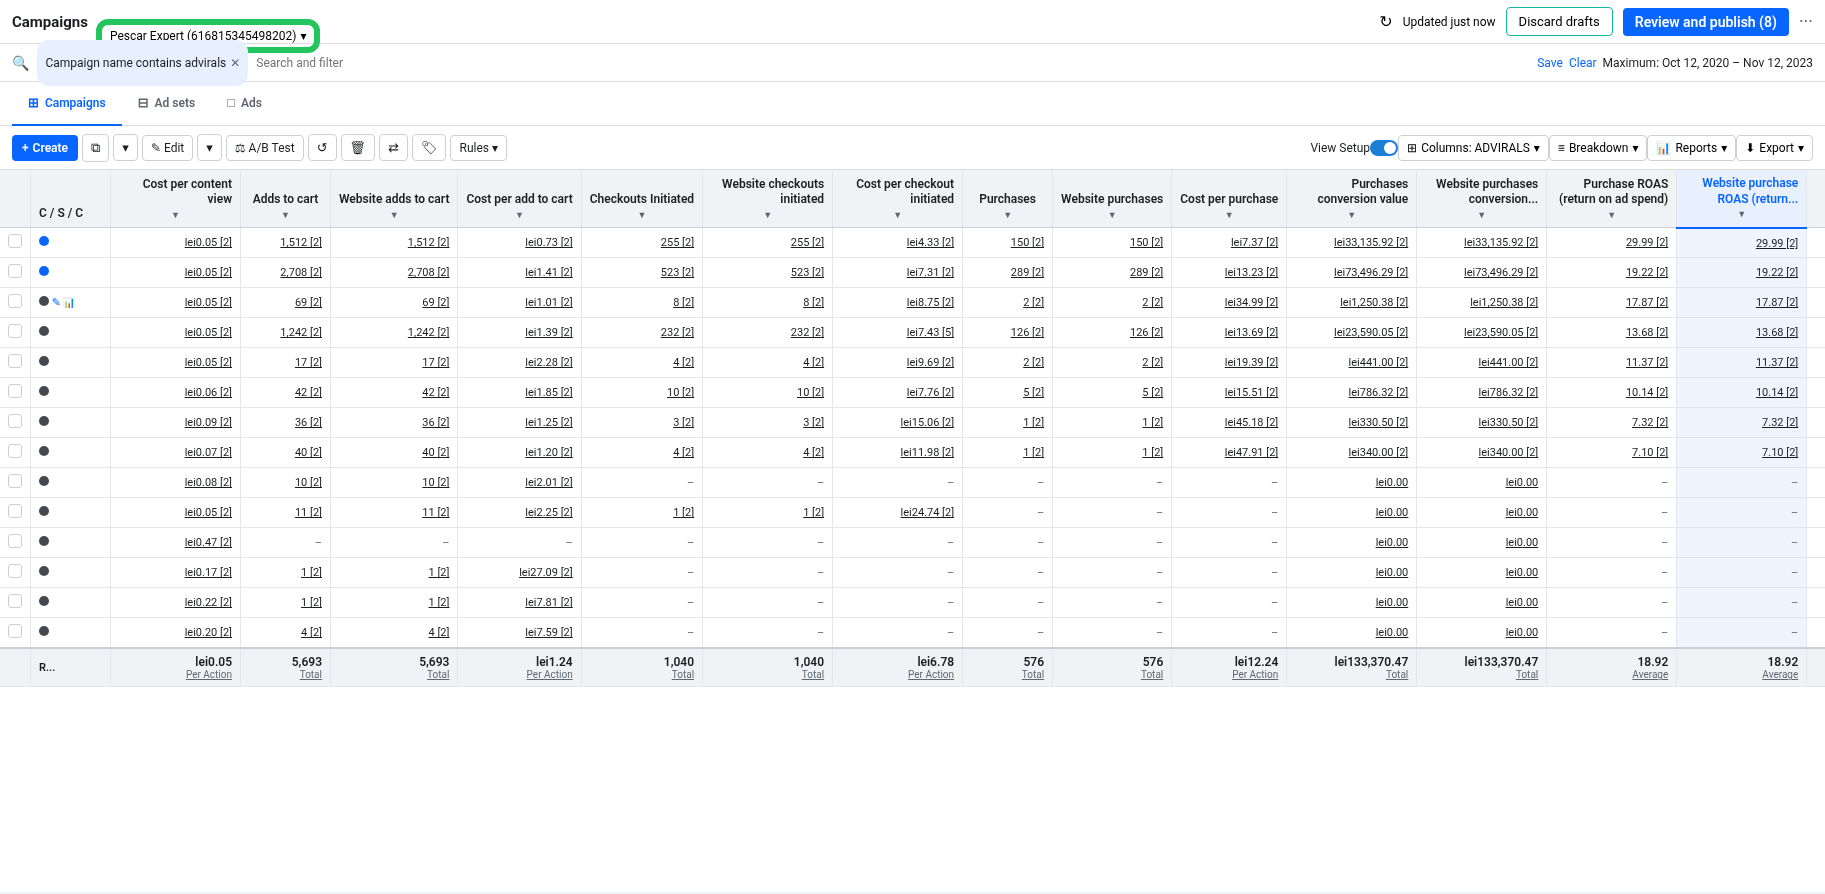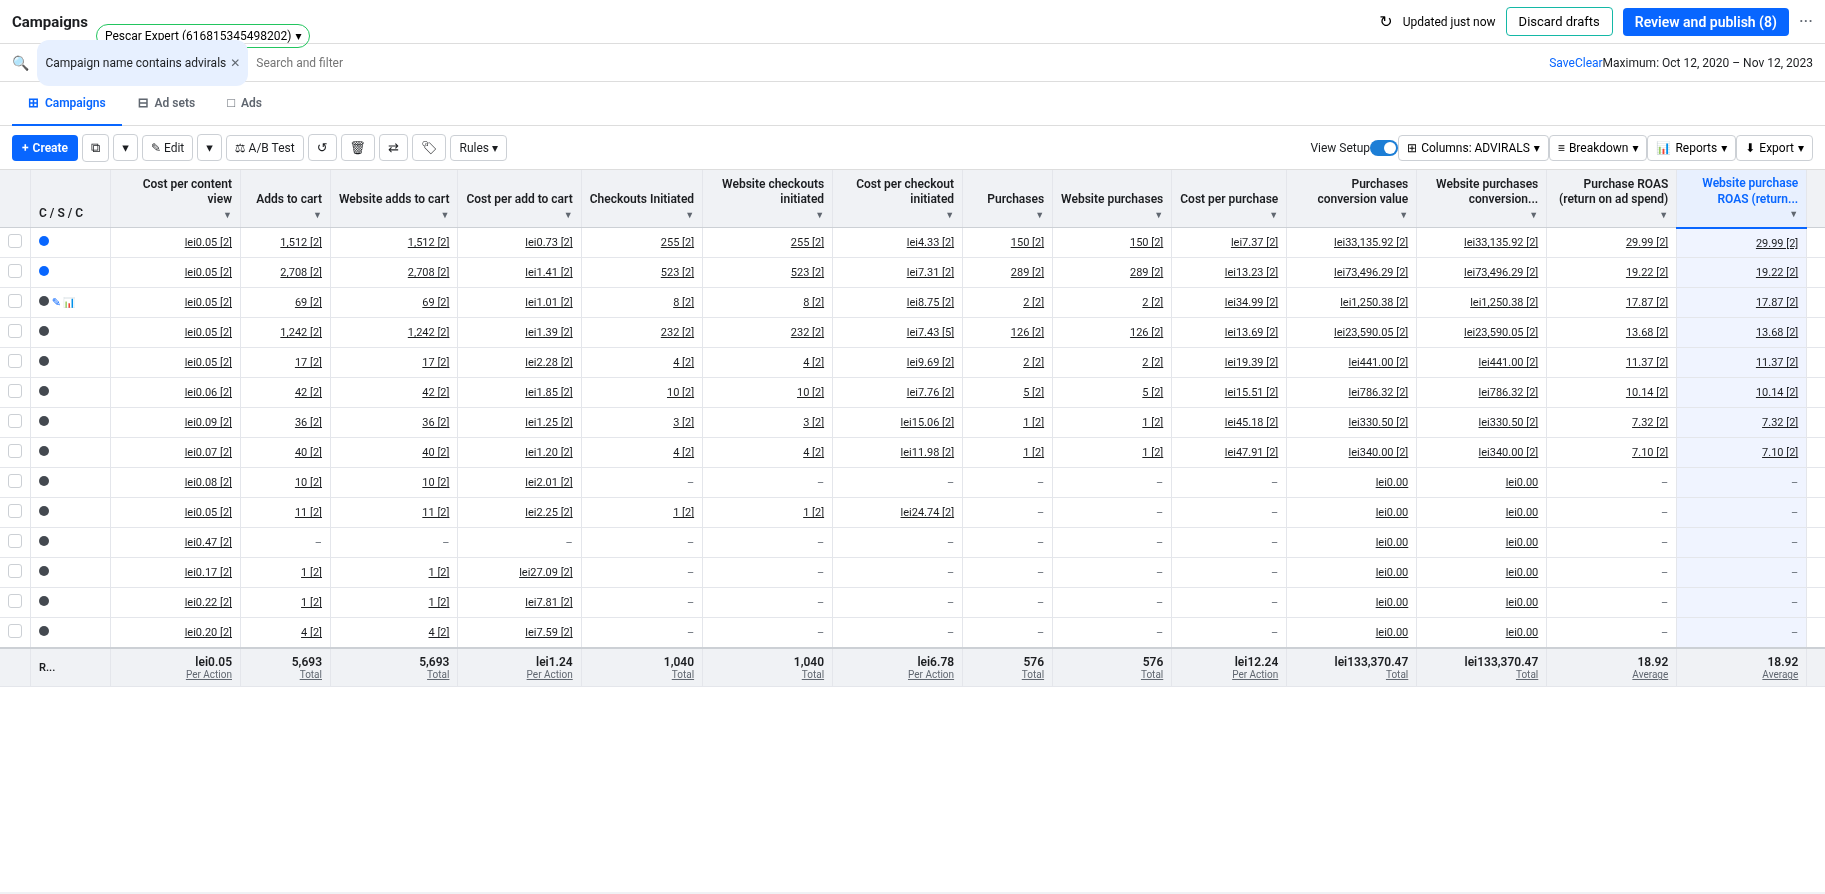--- a/index.html
+++ b/index.html
@@ -4,41 +4,41 @@
   <style>
     * { box-sizing: border-box; margin: 0; padding: 0; font-family: -apple-system, BlinkMacSystemFont, 'Segoe UI', Roboto, sans-serif; font-size: 12px; }
     body { background: #f0f2f5; overflow: hidden; }
 
     
     .top-bar {
       display: flex; align-items: center; background: #fff; border-bottom: 1px solid #ddd;
       padding: 0 12px; height: 44px; gap: 8px;
     }
     .account-selector {
-      display: flex; align-items: center; border: 1px solid #22c55e; border-radius: 12px;
+      display: flex; align-items: center; border: 6px solid #22c55e; border-radius: 12px;
       padding: 4px 8px; cursor: pointer; gap: 4px; font-size: 12px; margin-top: 28px;
     }
     .top-bar-right { margin-left: auto; display: flex; align-items: center; gap: 10px; }
     .updated-text { color: #000000; font-size: 12px; }
     .btn-discard { background: #fff; border: 1px solid #14b8a6; border-radius: 4px; padding: 6px 12px; cursor: pointer; font-size: 13px; }
     .btn-review { background: #0866ff; color: #fff; border: none; border-radius: 4px; padding: 6px 12px; cursor: pointer; font-size: 14px; font-weight: 600; }
 
     
     .filter-bar {
       display: flex; align-items: center; background: #fff; border-bottom: 1px solid #ddd;
       padding: 6px 12px; gap: 8px; height: 38px;
     }
     .search-icon-sm { color: #606770; font-size: 14px; }
     .filter-tag {
       display: flex; align-items: center; background: #e7f0ff; border-radius: 12px;
       padding: 16px 8px; font-size: 12px; color: #1c1e21; gap: 4px;
     }
     .filter-tag .close { cursor: pointer; color: #606770; }
     .filter-search { border: none; outline: none; font-size: 12px; color: #606770; }
-    .filter-bar-right { margin-left: auto; display: flex; align-items: flex-start; font-size: 12px; color: #0866ff; }
+    .filter-bar-right { margin-left: auto; display: flex; align-items: flex-start; gap: 6px; font-size: 12px; color: #0866ff; }
 
     
     .nav-tabs {
       display: flex; align-items: center; background: #fff; border-bottom: 1px solid #ddd;
       padding: 0 12px; height: 44px; gap: 0;
     }
     .nav-tab {
       display: flex; align-items: center; gap: 6px; padding: 0 16px; height: 44px;
       cursor: pointer; font-size: 13px; font-weight: 600; color: #606770; border-bottom: 2px solid transparent;
     }
@@ -90,21 +90,21 @@
 
     .footer-row td { background: #f0f2f5; font-weight: 600; border-top: 2px solid #ccd0d5; }
     .footer-label { font-size: 10px; color: #606770; font-weight: normal; text-decoration: underline; }
 
     .sort-arrow { font-size: 9px; color: #606770; }
 
     
     .table-container::-webkit-scrollbar { height: 8px; width: 8px; }
     .table-container::-webkit-scrollbar-thumb { background: #bec3c9; border-radius: 4px; }
 
-    .th-inner { display: flex; flex-direction: column; align-items: flex-end; gap: 2px; }
+    .th-inner { display: flex; flex-direction: column; align-items: center; gap: 2px; }
     .th-inner.left { align-items: flex-start; }
 
     .edit-icon { font-size: 11px; color: #0866ff; cursor: pointer; }
     .col-sort { cursor: pointer; }
   </style>
 </head>
 <body>
 
 <div class="top-bar">
   <span style="font-weight:700;font-size:15px;color:#1c1e21;">Campaigns</span>

